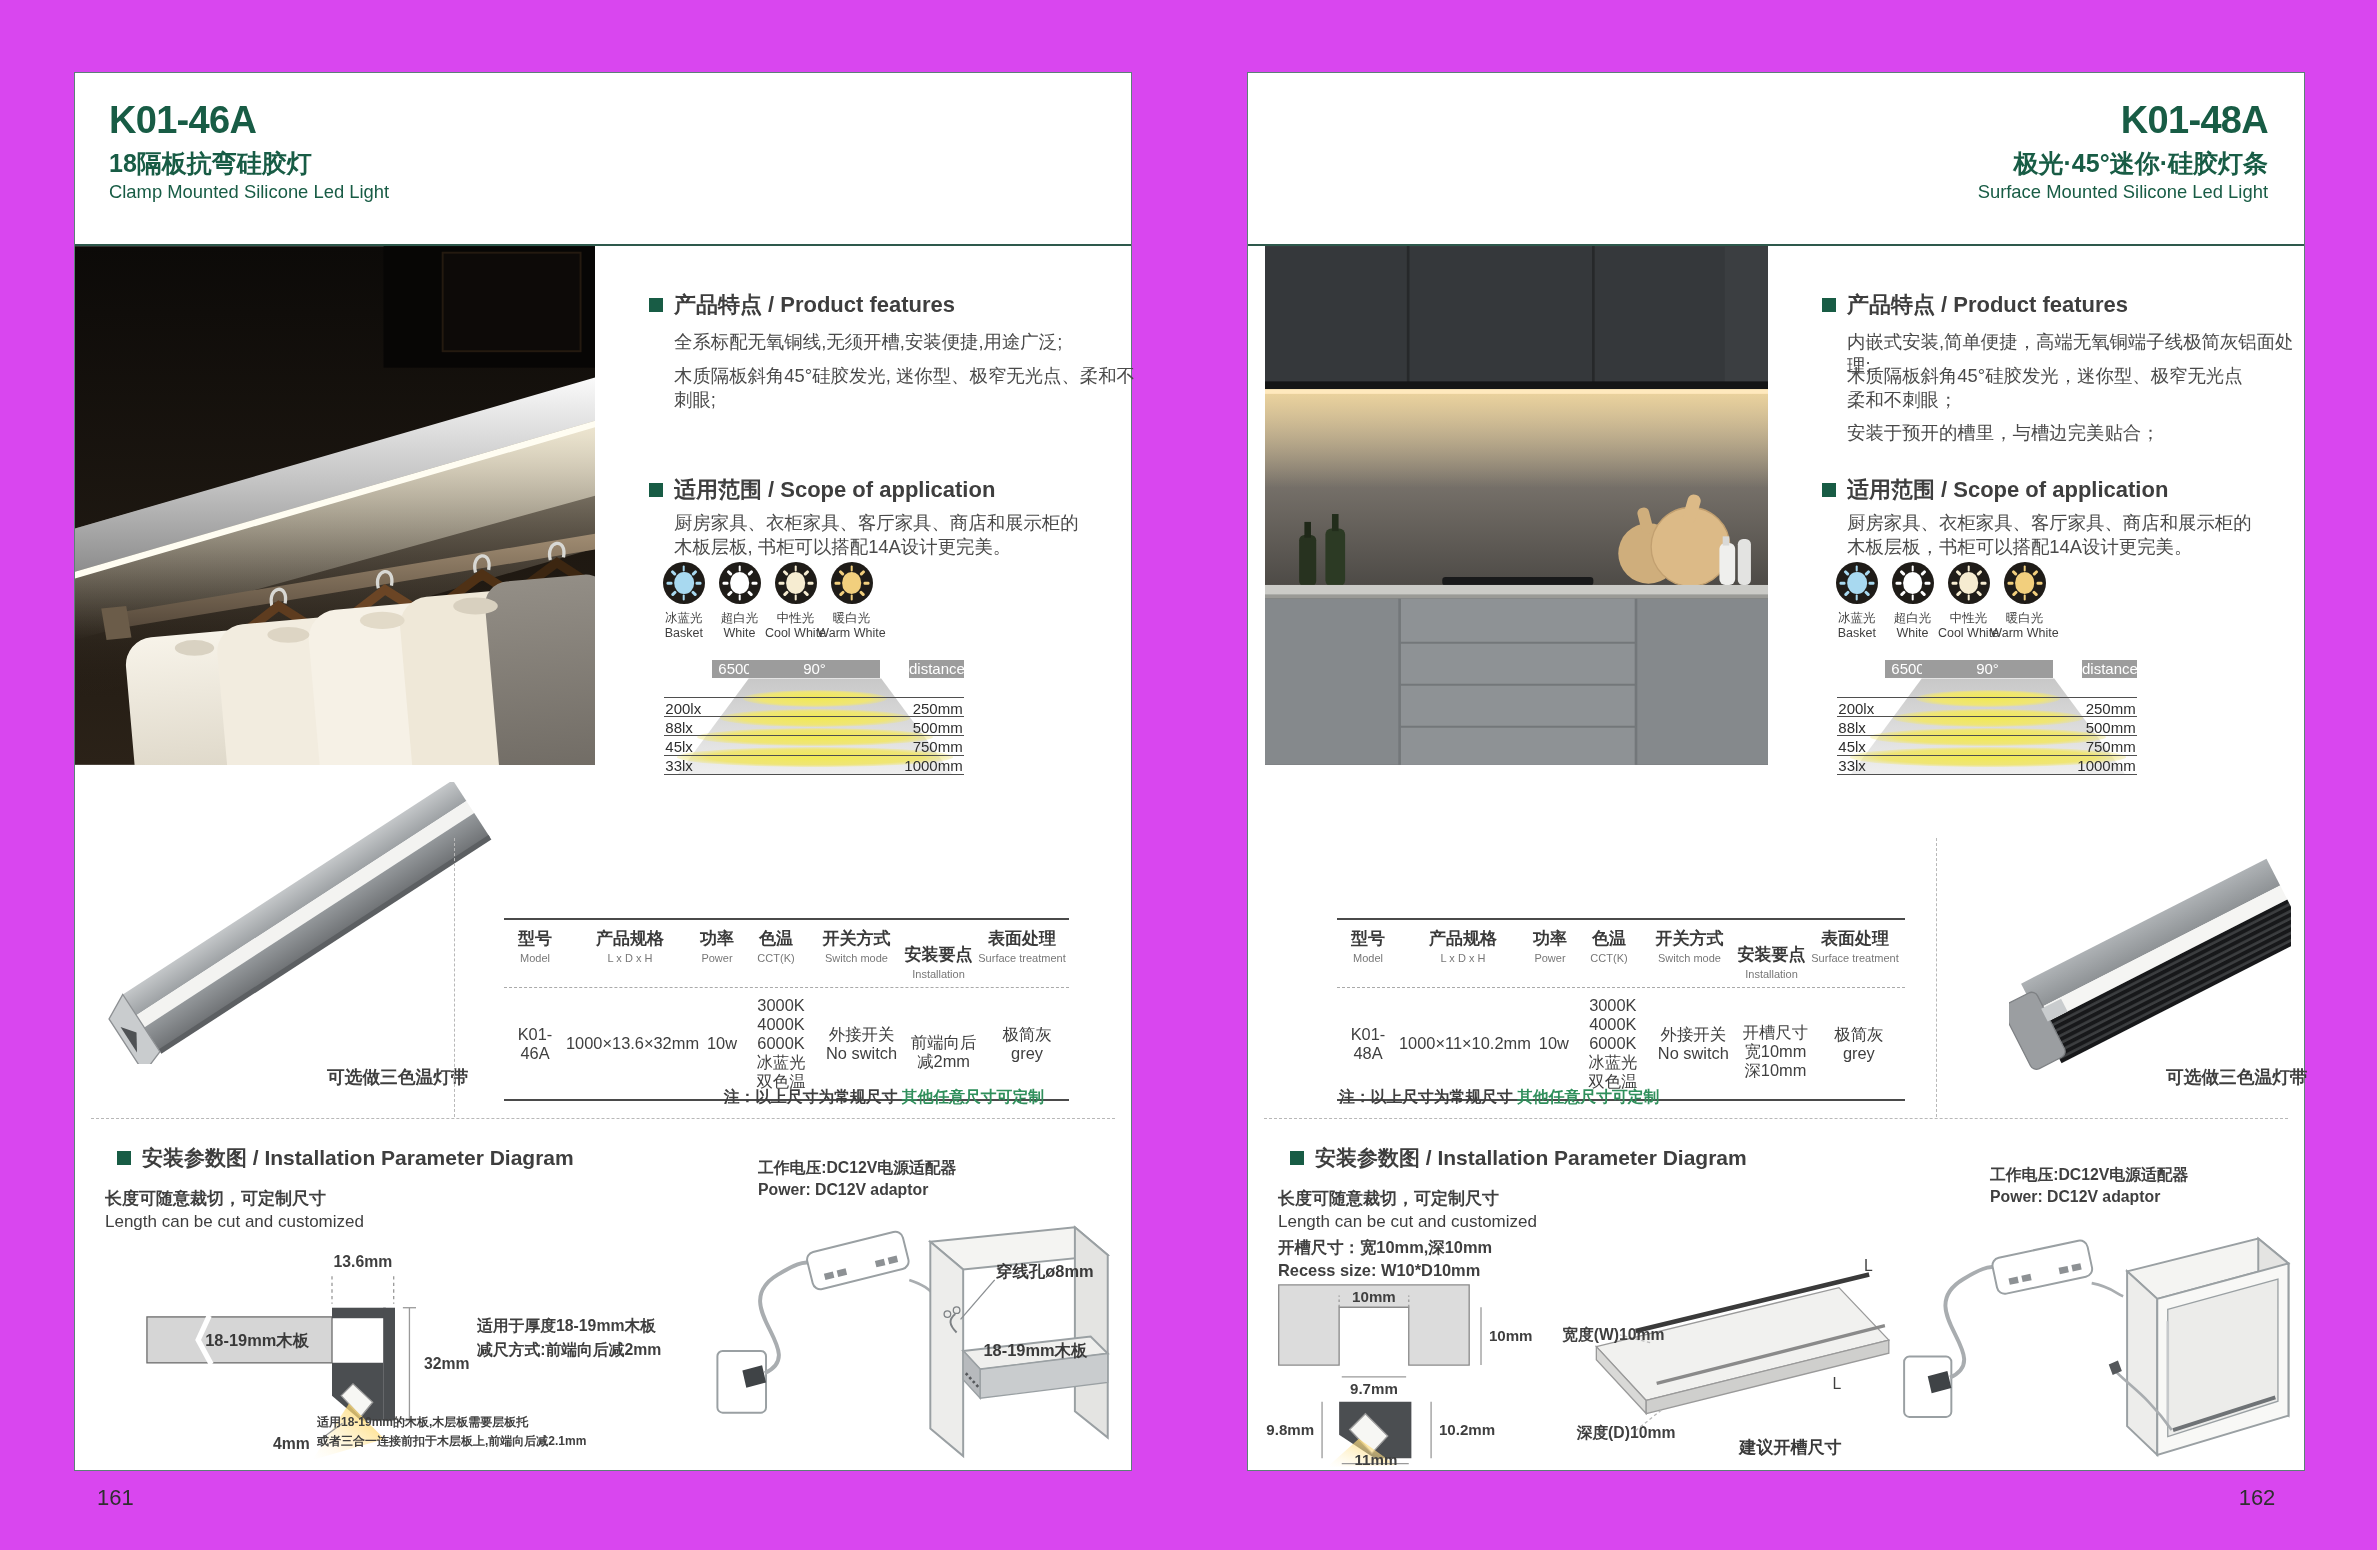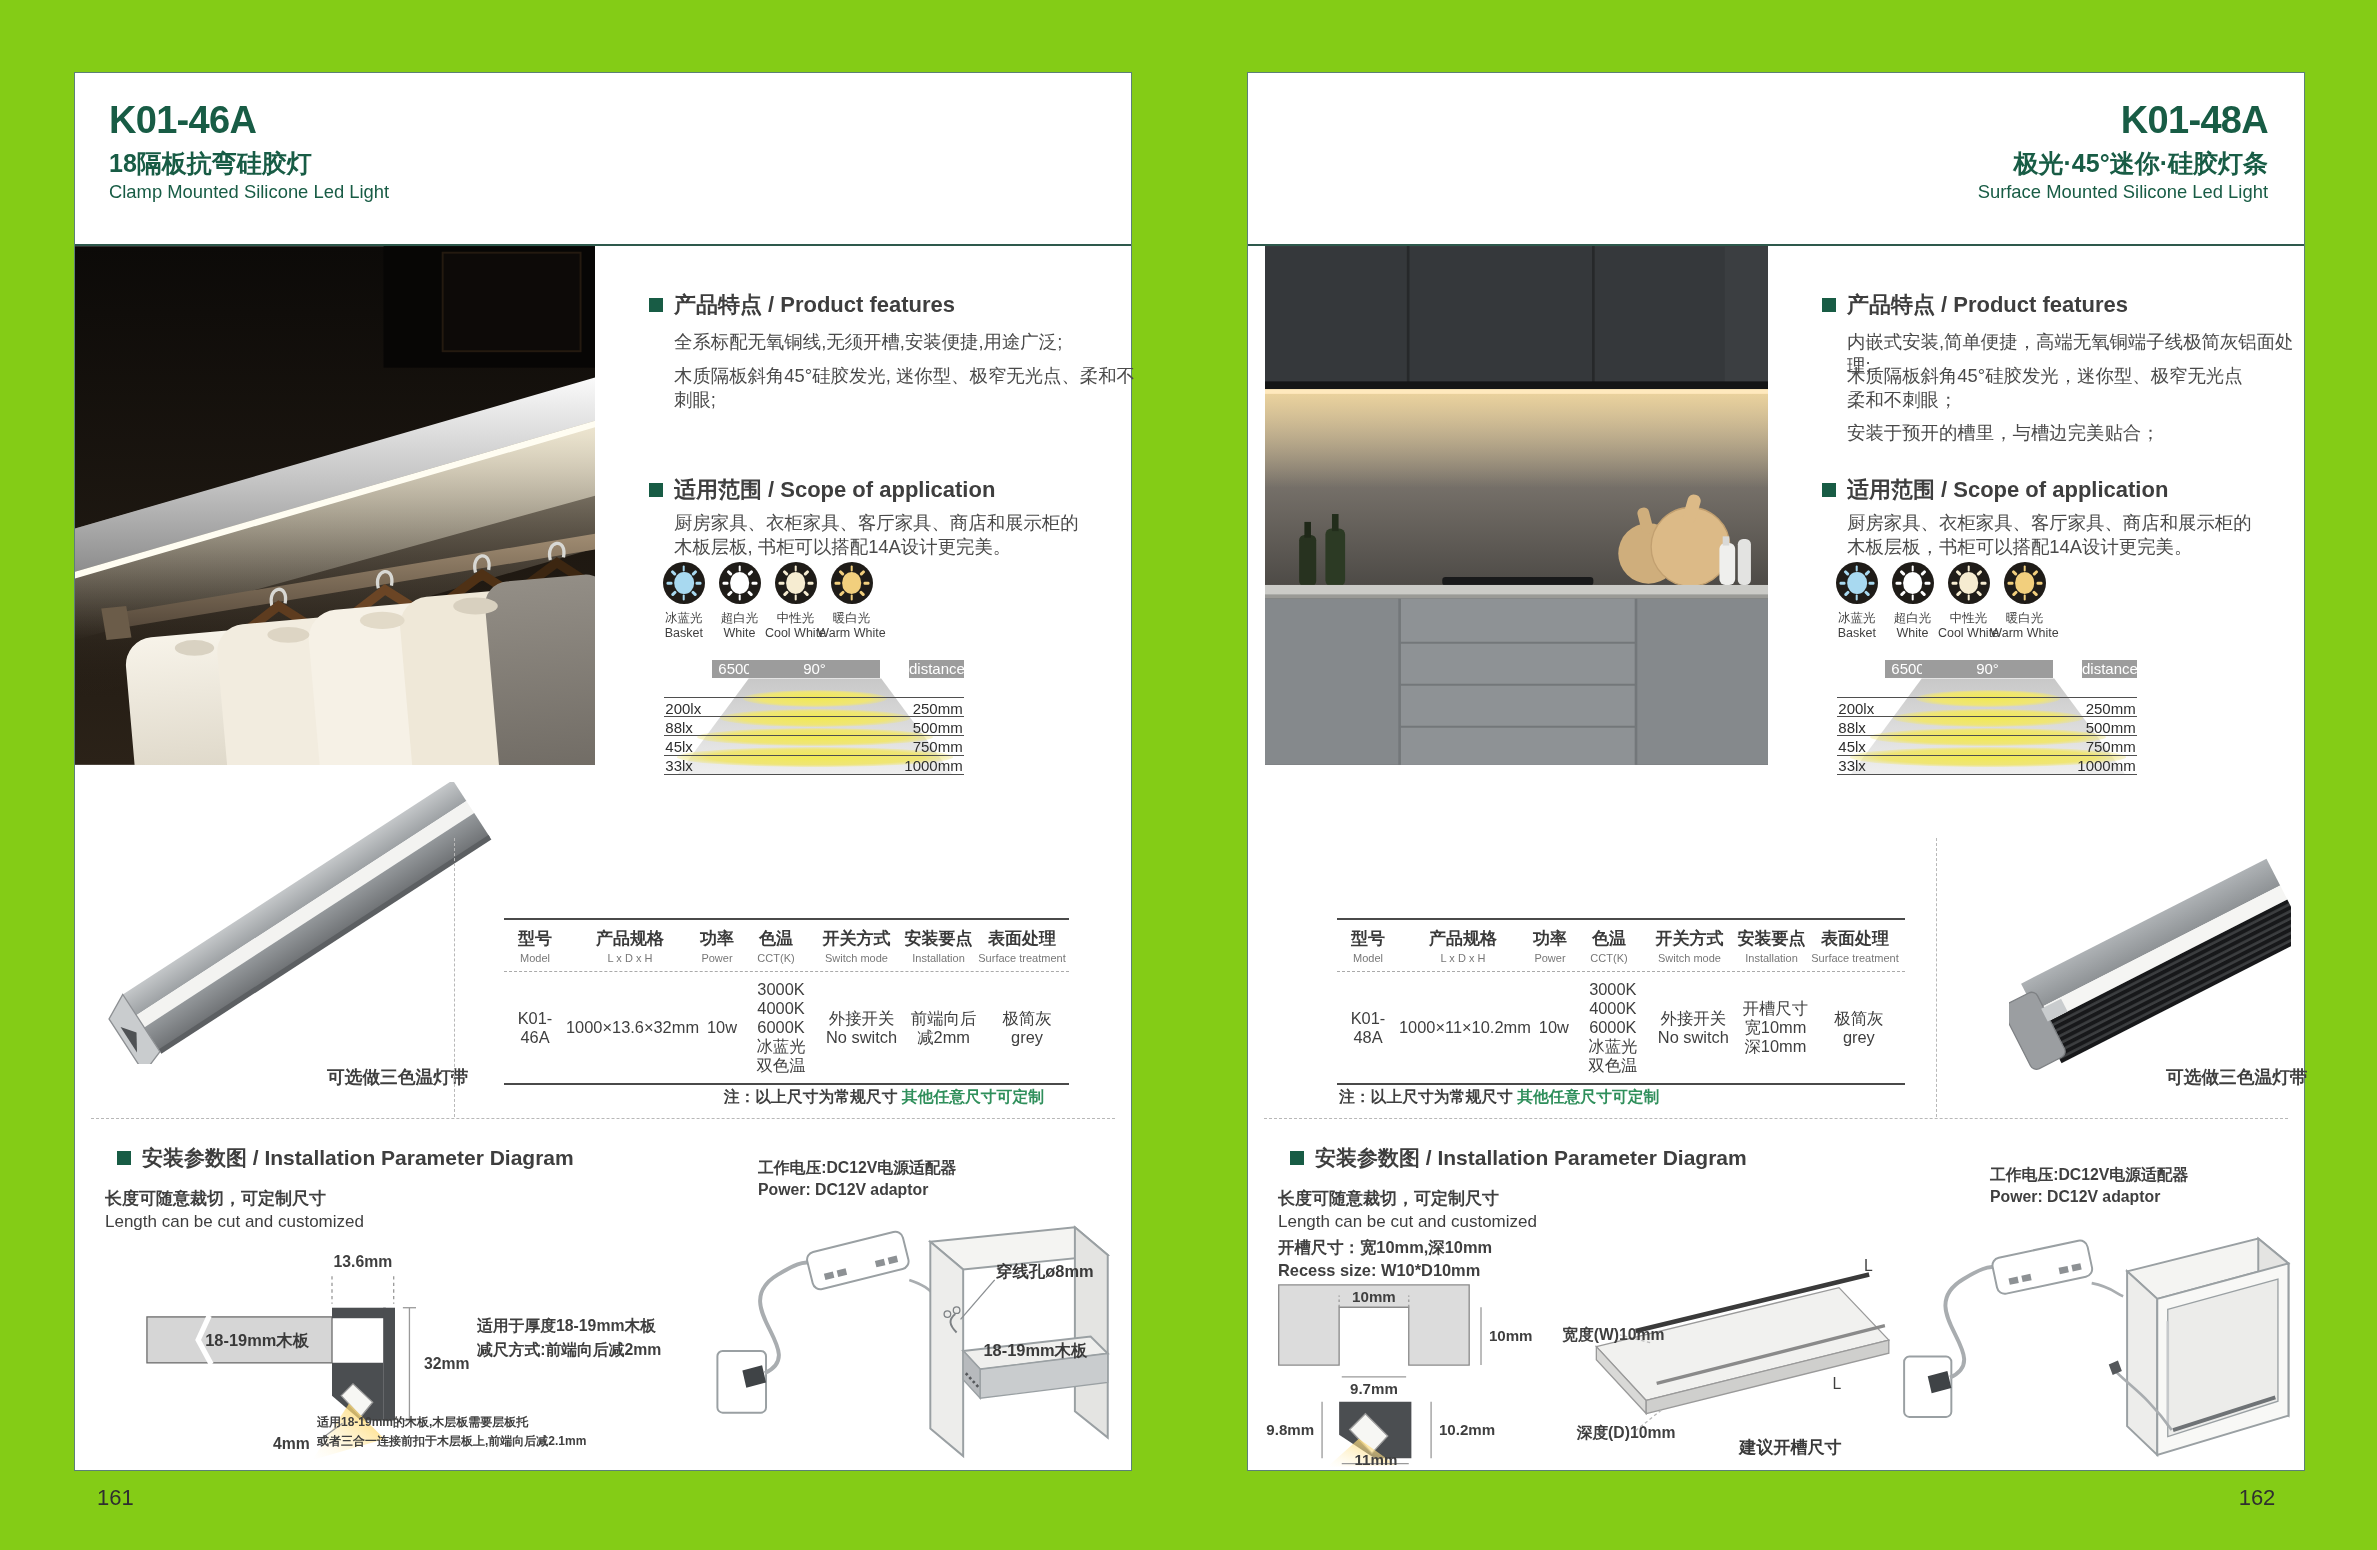--- a/index.html
+++ b/index.html
@@ -1,17 +1,17 @@
 <!DOCTYPE html>
 <html style="font-size:10.5px"><head>
 <meta charset="utf-8">
 <style>
   html,body{margin:0;padding:0;background:#ffffff;}
   body{font-family:"Liberation Sans","DejaVu Sans",sans-serif;color:#3f3f3f;}
-  .sheet{position:relative;width:2377px;height:1550px;background:#84cc16;overflow:hidden;}
+  .sheet{position:relative;width:2377px;height:1550px;background:#d946ef;overflow:hidden;}
   .page{position:absolute;top:72px;width:1056px;height:1397px;border:1.3px solid #5c8077;background:#fff;}
   .pageL{left:74px;}
   .pageR{left:1247px;}
 
   
   .title-block{position:absolute;top:27.6px;}
   .pageL .title-block{left:34px;text-align:left;}
   .pageR .title-block{right:36px;text-align:right;}
   .model-title{font-size:38px;font-weight:bold;color:#185c45;letter-spacing:-0.7px;line-height:1.05;}
   .title-cn{font-size:25px;font-weight:bold;color:#185c45;margin-top:9.2px;line-height:1.1;}
@@ -73,21 +73,21 @@
   .lux{position:absolute;left:1.3px;font-size:15px;color:#2f2f2f;}
   .dst{position:absolute;right:1.3px;font-size:15px;color:#2f2f2f;text-align:right;}
   .rw1{top:40px;}.rw2{top:59px;}.rw3{top:78px;}.rw4{top:97px;}
 
   
   .spec{position:absolute;top:845px;border-top:2px solid #4a4a4a;border-bottom:2px solid #4a4a4a;}
   .specL{left:429px;width:565px;}
   .specR{left:89px;width:568px;}
   .hrow{display:flex;padding:6.6px 0 7.9px;}
   .drow{display:flex;border-top:1.3px dashed #aaaaaa;padding:7.9px 0;align-items:center;}
-  .c1{flex:0 0 62px;}.c2{flex:0 0 128px;}.c3{flex:0 0 46px;}.c4{flex:0 0 72px;}.c5{flex:0 0 89px;}.c6{flex:0 0 75px;}.c7{flex:0 0 92px;}
+  .c1{flex:0 0 62px;}.c2{flex:0 0 128px;}.c3{flex:0 0 46px;}.c4{flex:0 0 72px;}.c5{flex:0 0 89px;}.c6{flex:0 0 75px;margin-top:16px;}.c7{flex:0 0 92px;}
   .hcell{text-align:center;}
   .hcn{font-size:17px;font-weight:bold;color:#3a3a3a;}
   .hen{font-size:11px;color:#777;margin-top:2px;}
   .dcell{text-align:center;font-size:16.4px;color:#3f3f3f;line-height:19px;white-space:pre-line;}
   .note{position:absolute;top:1014px;font-size:15.8px;font-weight:bold;white-space:nowrap;}
   .noteL{right:87px;}
   .noteR{left:91px;}
   .note .npre{color:#3f3f3f;}
   .note .nhl{color:#2f8f5b;}
 

